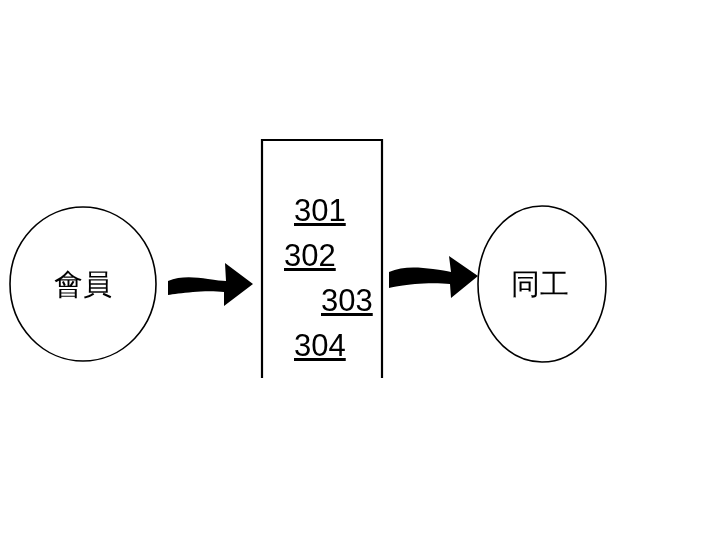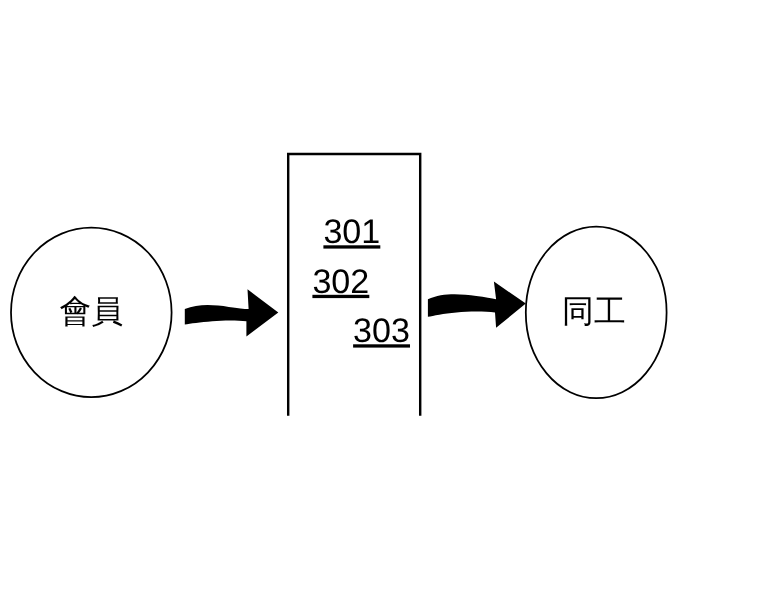--- a/index.html
+++ b/index.html
@@ -81,14 +81,15 @@
 
   </svg>
 
   <div class="node-label" style="left: 10px; top: 270px; width: 146px;">會員</div>
 
   <div class="node-label" style="left: 478px; top: 270px; width: 124px;">同工</div>
 
   <div class="list-item" style="left: 294px; top: 195px;">301</div>
   <div class="list-item" style="left: 284px; top: 240px;">302</div>
   <div class="list-item" style="left: 294px; top: 285px; margin-left: 27px;">303</div>
+  <div class="list-item" style="left: 294px; top: 330px;">304</div>
 
 </div>
 
 </body></html>

